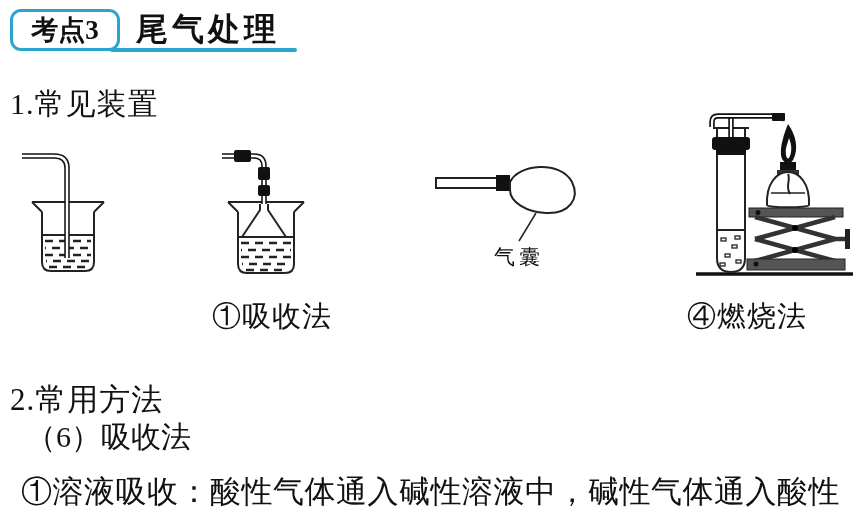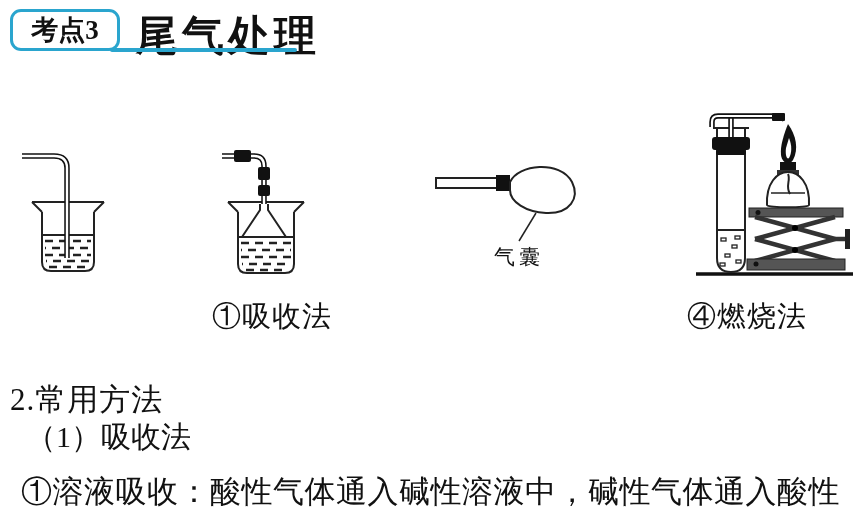--- a/index.html
+++ b/index.html
@@ -9,21 +9,21 @@
     background:#ffffff; color:var(--ink);
     font-family:"Liberation Serif","DejaVu Serif",serif;
   }
   .abs { position:absolute; }
   .badge {
     left:10px; top:9px; width:104px; height:36px;
     border:3.5px solid var(--accent); border-radius:11px;
     display:flex; align-items:center; justify-content:center;
     font-weight:bold; font-size:27px; background:#fff;
   }
-  .title { left:136px; top:8px; font-weight:bold; font-size:42px; letter-spacing:4px; }
+  .title { left:136px; top:8px; font-weight:bold; font-size:32px; letter-spacing:4px; }
   .title-underline { left:110px; top:48px; width:187px; height:4px; background:var(--accent); border-radius:2px; }
   .h1 { font-size:30px; letter-spacing:1px; }
   .caption { top:297px; font-size:29px; letter-spacing:1px; }
   .gasbag-label { font-size:21px; letter-spacing:4px; }
   .bodyline { font-size:31px; letter-spacing:0.5px; white-space:nowrap; }
   .watermark {
     left:656px; top:468px; font-size:35px; letter-spacing:2px; white-space:nowrap;
     color:rgba(255,255,255,0.62);
     -webkit-text-stroke:1.4px rgba(85,85,85,0.95);
     text-shadow:1px 1px 0 rgba(120,120,120,0.35);
@@ -34,20 +34,21 @@
 <body>
 
 <div class="page">
 
   <div class="abs badge">
     <span>考点3</span>
   </div>
   <div class="abs title">尾气处理</div>
   <div class="abs title-underline"></div>
 
+  <div class="abs h1" style="left:10px; top:84px;">1.常见装置</div>
 
   <svg class="abs" style="left:16px; top:140px;" width="130" height="140" viewBox="0 0 130 140">
     <g stroke="#222" stroke-width="2" fill="none">
       <path d="M16 62 H88"></path>
       <path d="M16 62 L26 72"></path>
         <path d="M88 62 L78 72"></path>
       <path d="M26 72 V122 Q26 131 35 131 H69 Q78 131 78 122 V72"></path>
       <path d="M26 95 H78"></path>
     </g>
     <g stroke="#222" stroke-width="2.4">
@@ -153,17 +154,17 @@
       <rect x="153" y="121" width="5" height="20" fill="#222"></rect>
       <rect x="55" y="151" width="98" height="11" fill="#555" stroke="#222"></rect>
       <circle cx="64" cy="156" r="2.5" fill="#111"></circle>
     </g>
   </svg>
 
   <span class="abs caption" style="left:212px;">①吸收法</span>
   <span class="abs caption" style="left:687px;text-align:right;">④燃烧法</span>
 
   <div class="abs h1" style="left:10px; top:363px; font-size:31px;margin-top:16px;">2.常用方法</div>
-  <div class="abs" style="left:26px; top:417px; font-size:30px;">（1）吸收法</div>
+  <div class="abs" style="left:26px; top:417px; font-size:30px;">（6）吸收法</div>
   <div class="abs bodyline" style="left:6px; top:471px; width:849px; overflow:hidden;text-align:center;">①溶液吸收：酸性气体通入碱性溶液中，碱性气体通入酸性</div>
 
 
 </div>
 
 </body></html>

